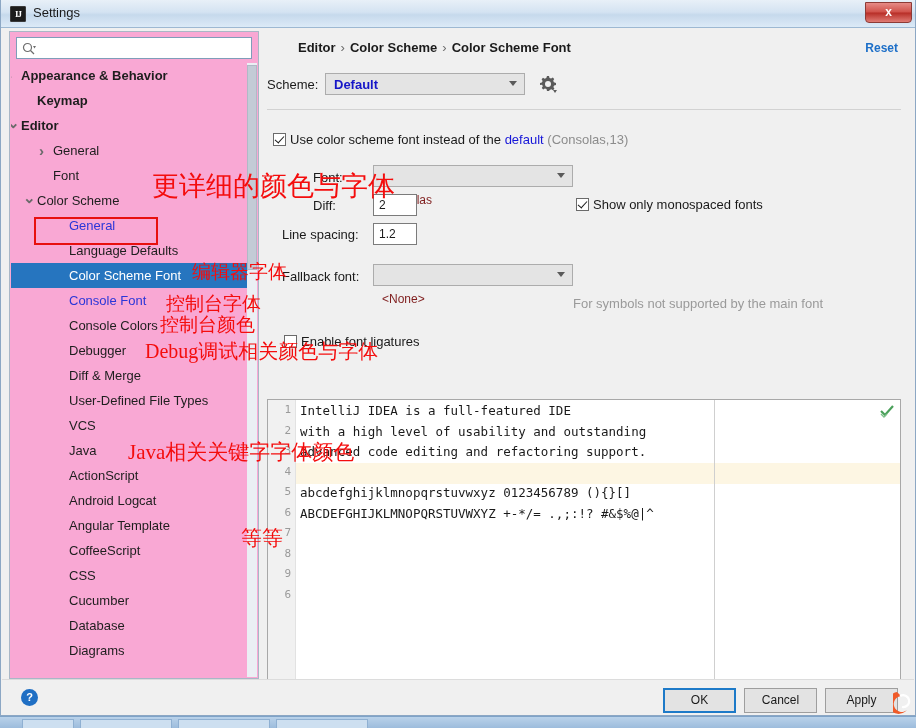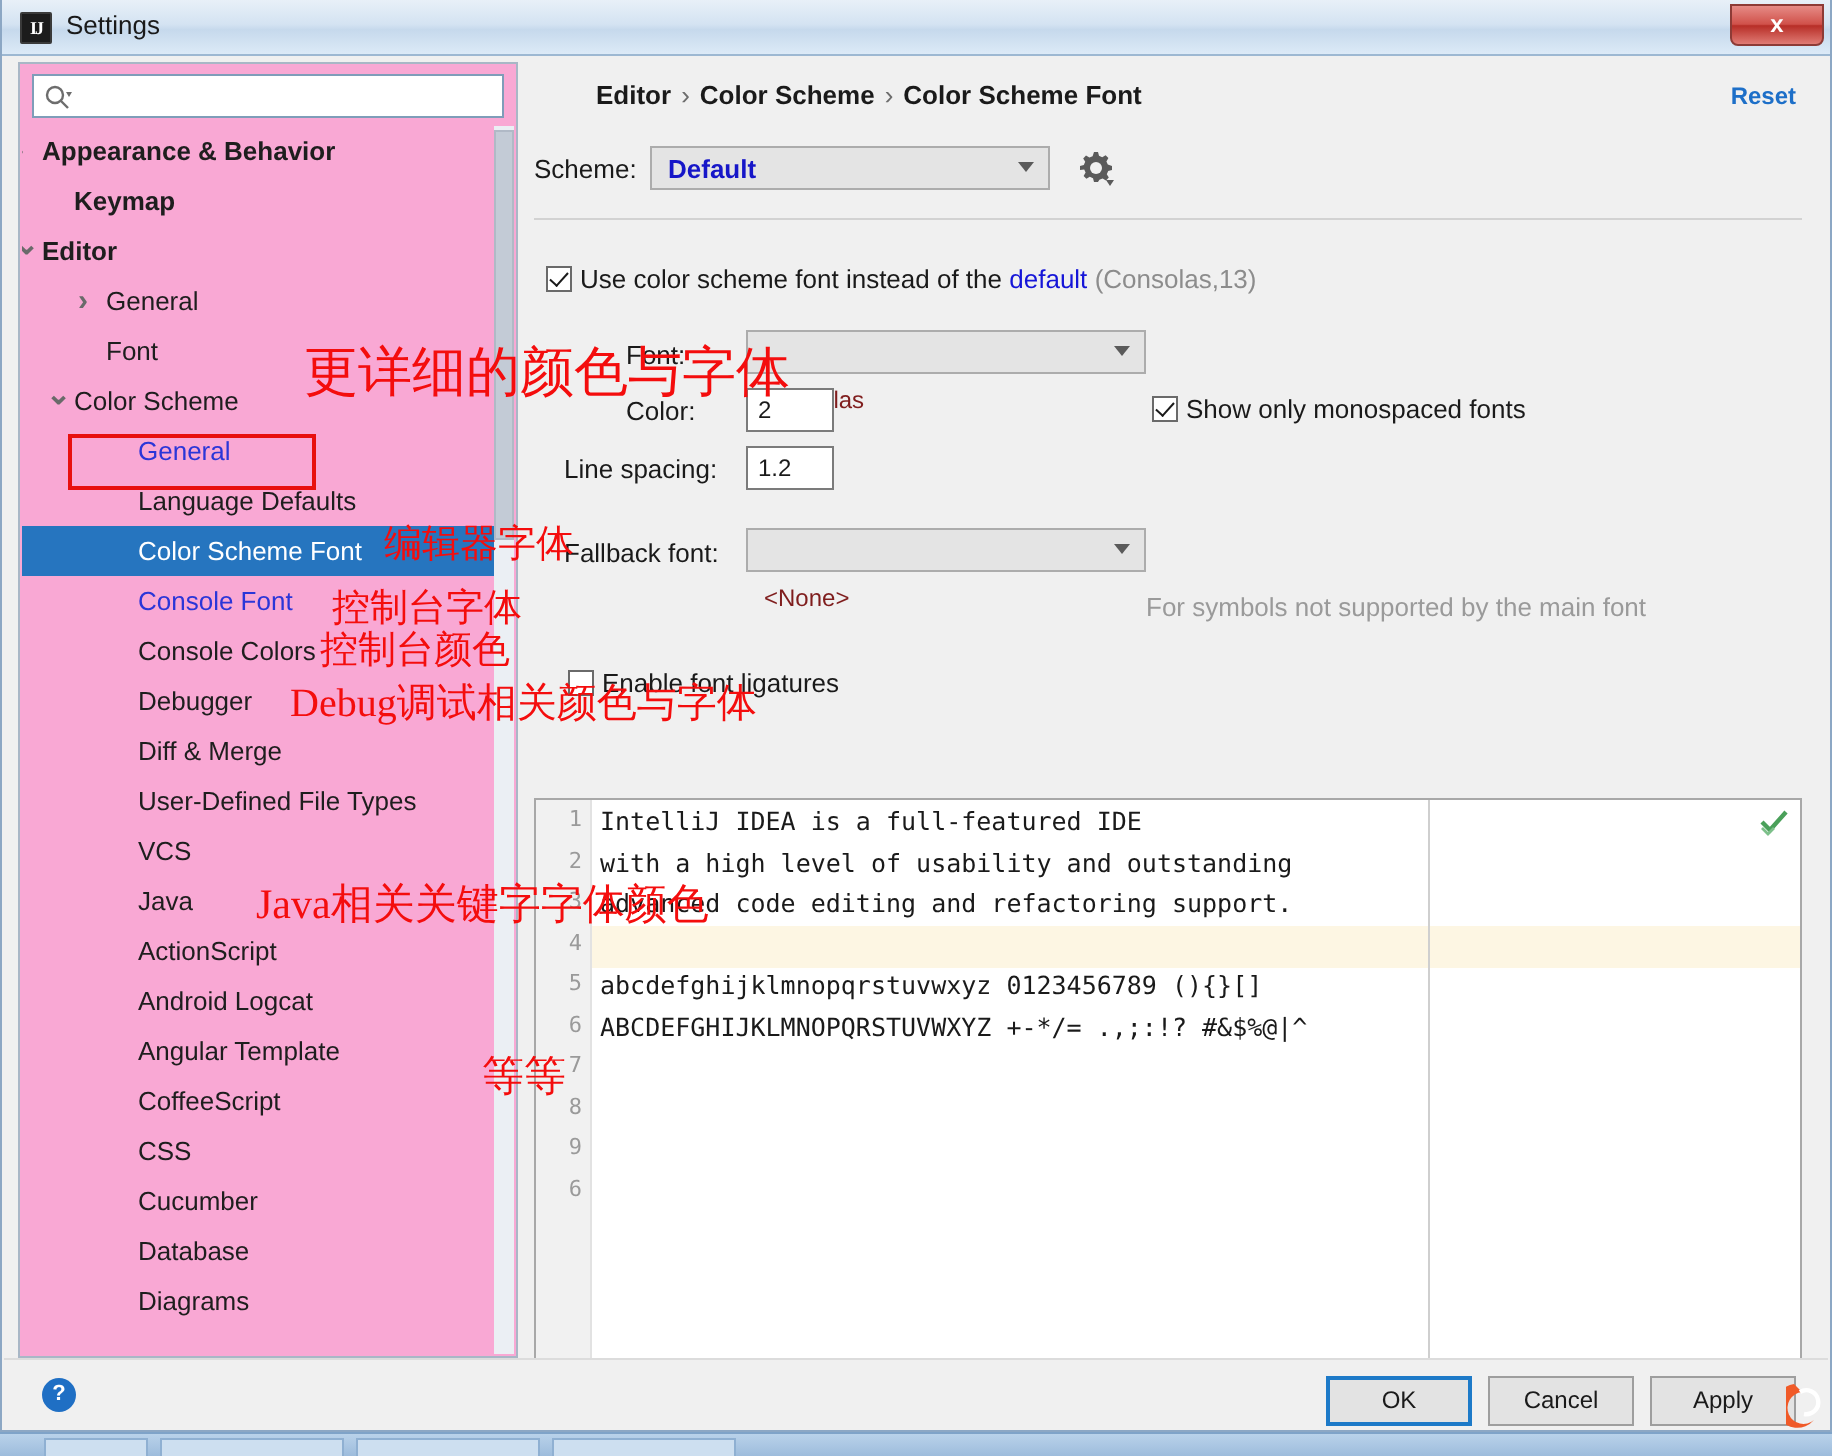--- a/index.html
+++ b/index.html
@@ -487,21 +487,21 @@
       <div class="flabel" style="left:50px; top:139px;">Font:</div>
       <div id="font-select" style="left:110px; top:134px;">
         <span class="val">Consolas</span>
         <span class="chev"></span>
       </div>
 
       <div id="mono-row">
         <span class="cbox checked"></span><span>Show only monospaced fonts</span>
       </div>
 
-      <div class="flabel" style="left:50px; top:167px;">Color:</div>
+      <div class="flabel" style="left:50px; top:167px;">Diff:</div>
       <div class="numbox" style="left:110px; top:163px;">
         <span class="val">2</span>
       </div>
 
       <div class="flabel" style="left:19px; top:196px;">Line spacing:</div>
       <div class="numbox" style="left:110px; top:192px;">
         <span class="val">1.2</span>
       </div>
 
       <div class="flabel" style="left:19px; top:238px;">Fallback font:</div>

